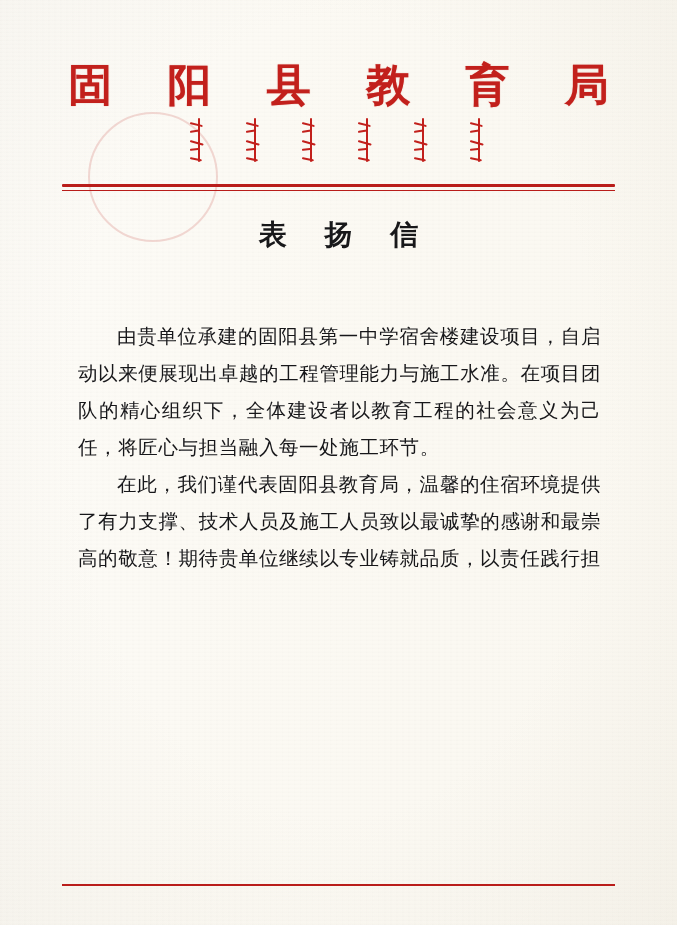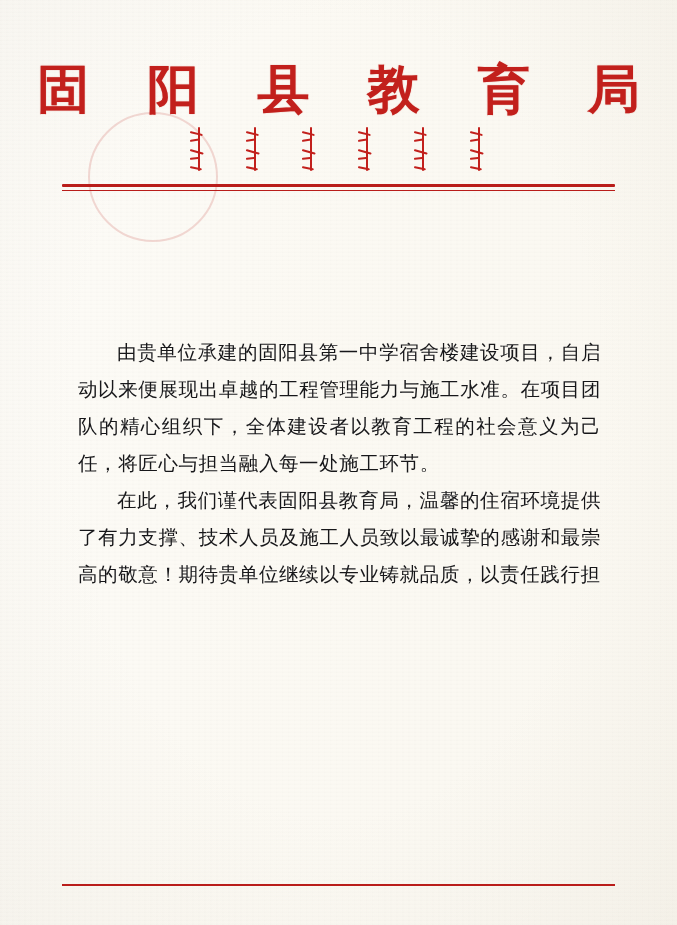--- a/index.html
+++ b/index.html
@@ -45,21 +45,21 @@
     position: absolute;
     left: 0;
     top: 62px;
     width: 677px;
     text-align: center;
   }
   .org-title {
     font-family: "DejaVu Serif", "Liberation Serif", serif;
     font-weight: bold;
     color: #c2201c;
-    font-size: 52px;
+    font-size: 44px;
     letter-spacing: 20px;
     text-indent: 20px;
     line-height: 1.05;
     text-shadow: 0 0 1px rgba(194,32,28,0.55);
   }
   .org-title-mongolian {
     margin-top: 10px;
     height: 48px;
     display: flex;
     justify-content: center;
@@ -136,21 +136,21 @@
     font-size: 19.5px;
     color: #17171a;
     letter-spacing: 1.2px;
     white-space: nowrap;
   }
   .salutation .colon { margin: 0 2px 0 6px; }
 
   .body-text {
     position: absolute;
     left: 78px;
-    top: 334px;
+    top: 318px;
     width: 523px;
     font-size: 19.5px;
     line-height: 37px;
     color: #17171a;
     letter-spacing: 0.6px;
     text-align: justify;
     text-justify: inter-character;
   }
   .body-text p {
     margin: 0;
@@ -233,20 +233,21 @@
           <i></i>
         </span>
     </div>
   </div>
 
   <div class="rule-wrap">
     <div class="rule-thick"></div>
     <div class="rule-thin"></div>
   </div>
 
+  <div class="doc-title">表 扬 信</div>
 
 
   <div class="body-text">
     <p>由贵单位承建的固阳县第一中学宿舍楼建设项目，自启动以来便展现出卓越的工程管理能力与施工水准。在项目团队的精心组织下，全体建设者以教育工程的社会意义为己任，将匠心与担当融入每一处施工环节。</p>
     <p>在此，我们谨代表固阳县教育局，温馨的住宿环境提供了有力支撑、技术人员及施工人员致以最诚挚的感谢和最崇高的敬意！期待贵单位继续以专业铸就品质，以责任践行担</p>
   </div>
 
   <div class="bottom-rule"></div>
 </div>
 

